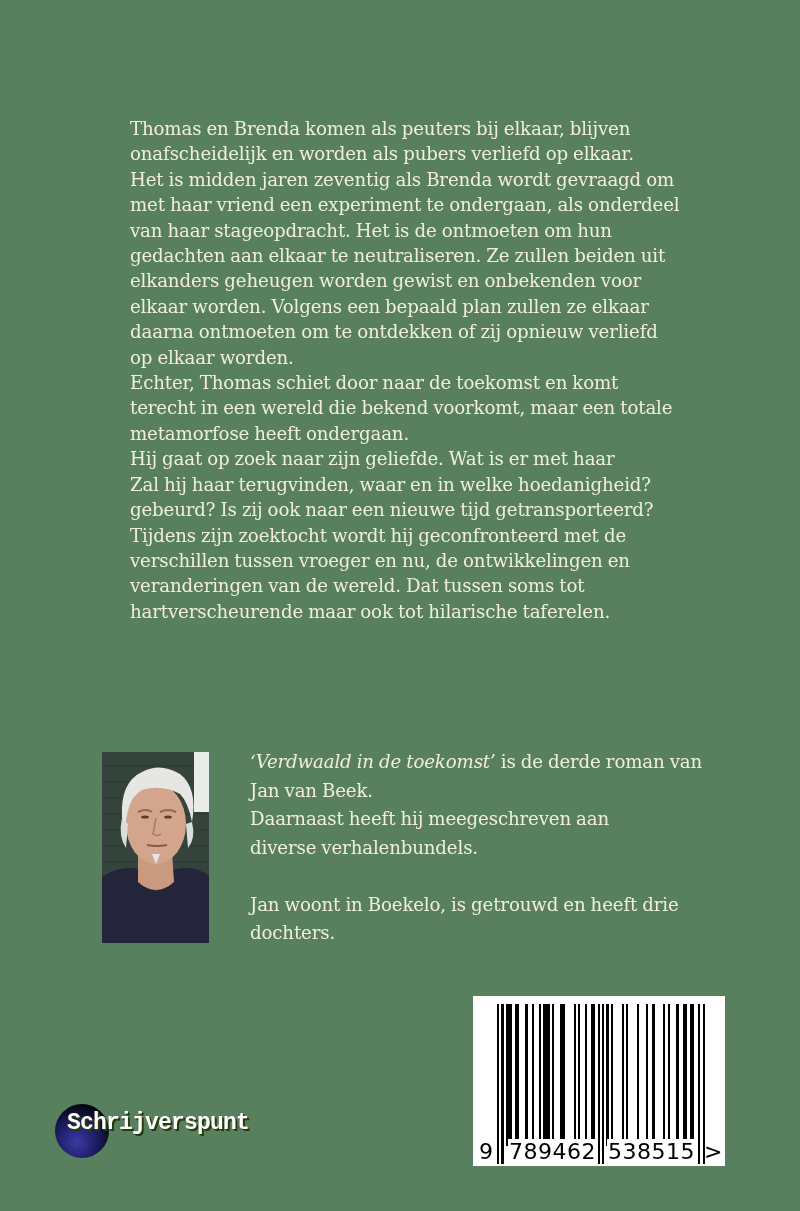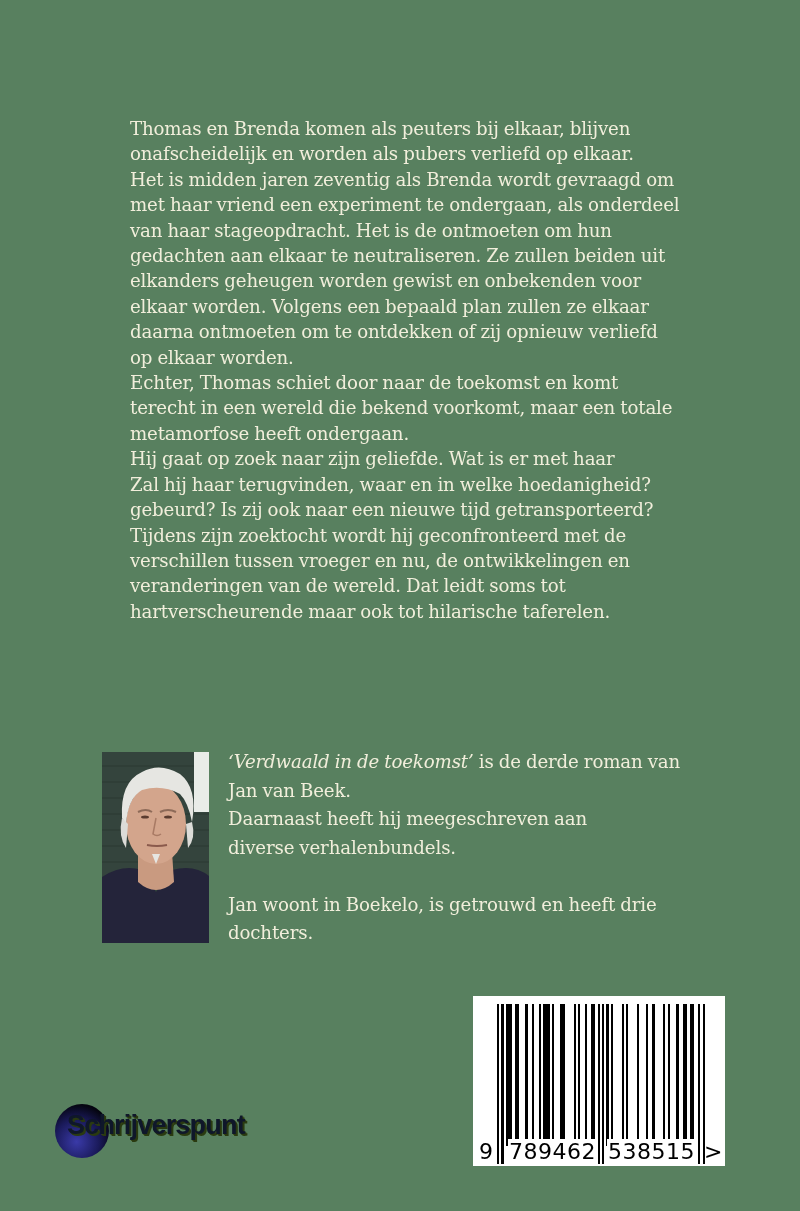--- a/index.html
+++ b/index.html
@@ -49,20 +49,21 @@
       top: 748px;
       width: 520px;
       font-size: 18.2px;
       line-height: 28.5px;
       letter-spacing: -0.15px;
       word-spacing: -0.5px;
     }
     .author-bio .line {
       display: block;
       white-space: nowrap;
+      margin-left: 22px;
     }
     .author-bio .gap {
       display: block;
       height: 28.5px;
     }
     .author-bio em {
       font-style: italic;
     }
     .publisher-logo {
       position: absolute;
@@ -77,25 +78,25 @@
       top: 4px;
       width: 54px;
       height: 54px;
       border-radius: 50%;
       background: radial-gradient(circle at 40% 70%, #3a3aa8 0%, #1a1a5a 45%, #050510 75%);
     }
     .publisher-logo .wordmark {
       position: absolute;
       left: 12px;
       top: 10px;
-      font-family: Liberation Sans, sans-serif;
+      font-family: Liberation Mono, monospace;
       font-weight: bold;
-      font-size: 27px;
+      font-size: 23px;
       letter-spacing: -0.8px;
-      color: #0f172a;
+      color: #ffffff;
       text-shadow: 2px 2px 0 #2a3a10, 1px 1px 0 #3d4a14;
       white-space: nowrap;
     }
     .barcode {
       position: absolute;
       left: 473px;
       top: 996px;
       width: 252px;
       height: 170px;
       background: #ffffff;
@@ -153,21 +154,21 @@
   <span class="line">daarna ontmoeten om te ontdekken of zij opnieuw verliefd</span>
   <span class="line">op elkaar worden.</span>
   <span class="line">Echter, Thomas schiet door naar de toekomst en komt</span>
   <span class="line">terecht in een wereld die bekend voorkomt, maar een totale</span>
   <span class="line">metamorfose heeft ondergaan.</span>
   <span class="line">Hij gaat op zoek naar zijn geliefde. Wat is er met haar</span>
   <span class="line">Zal hij haar terugvinden, waar en in welke hoedanigheid?</span>
   <span class="line">gebeurd? Is zij ook naar een nieuwe tijd getransporteerd?</span>
   <span class="line">Tijdens zijn zoektocht wordt hij geconfronteerd met de</span>
   <span class="line">verschillen tussen vroeger en nu, de ontwikkelingen en</span>
-  <span class="line">veranderingen van de wereld. Dat leidt soms tot</span>
+  <span class="line">veranderingen van de wereld. Dat tussen soms tot</span>
   <span class="line">hartverscheurende maar ook tot hilarische taferelen.</span>
 </div>
 
 <div class="author-photo" aria-label="author portrait">
   <svg viewBox="0 0 107 191" preserveAspectRatio="none">
 
     <rect x="0" y="0" width="107" height="191" fill="#34443d"></rect>
     <g stroke="#2a3832" stroke-width="1.2">
       <line x1="0" y1="14" x2="107" y2="14"></line>
       <line x1="0" y1="30" x2="107" y2="30"></line>

